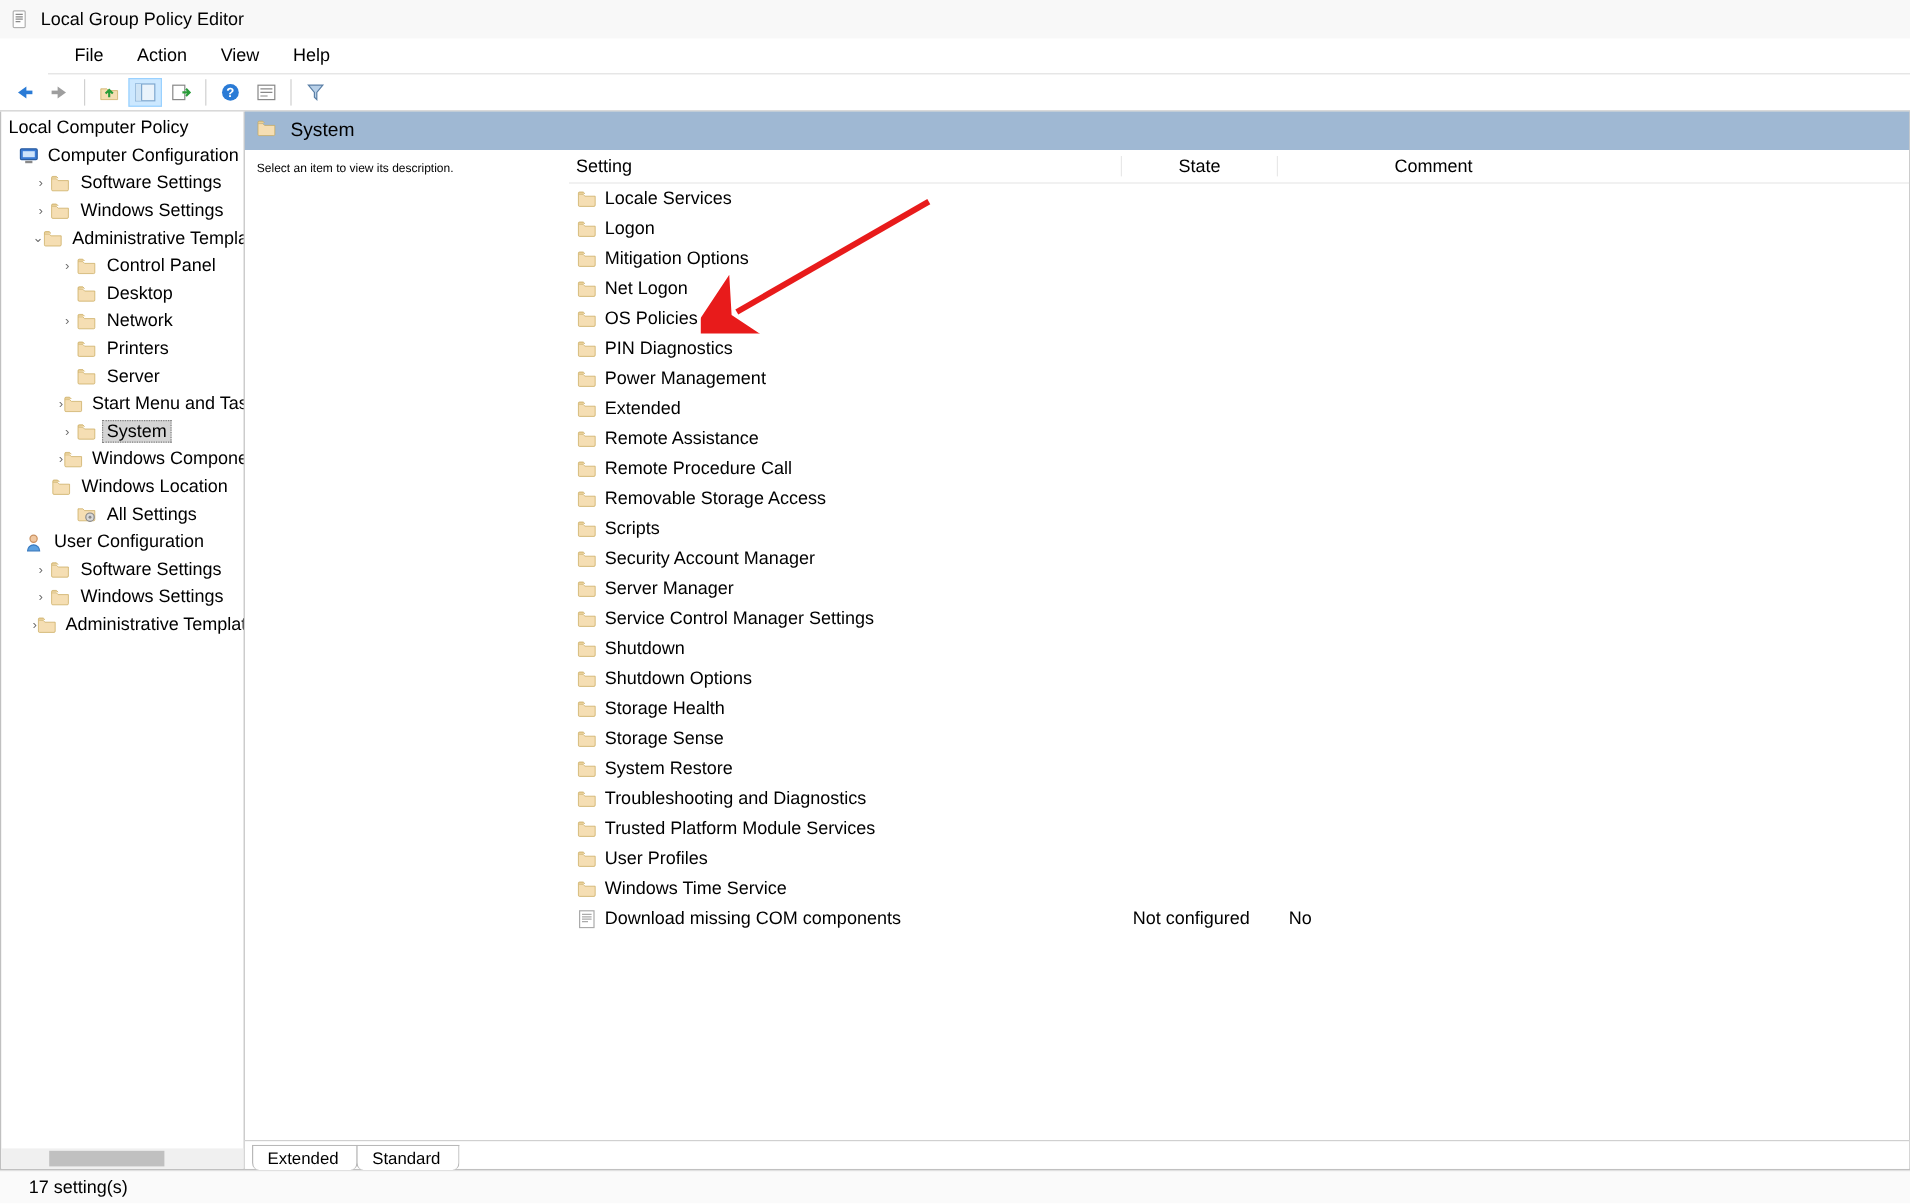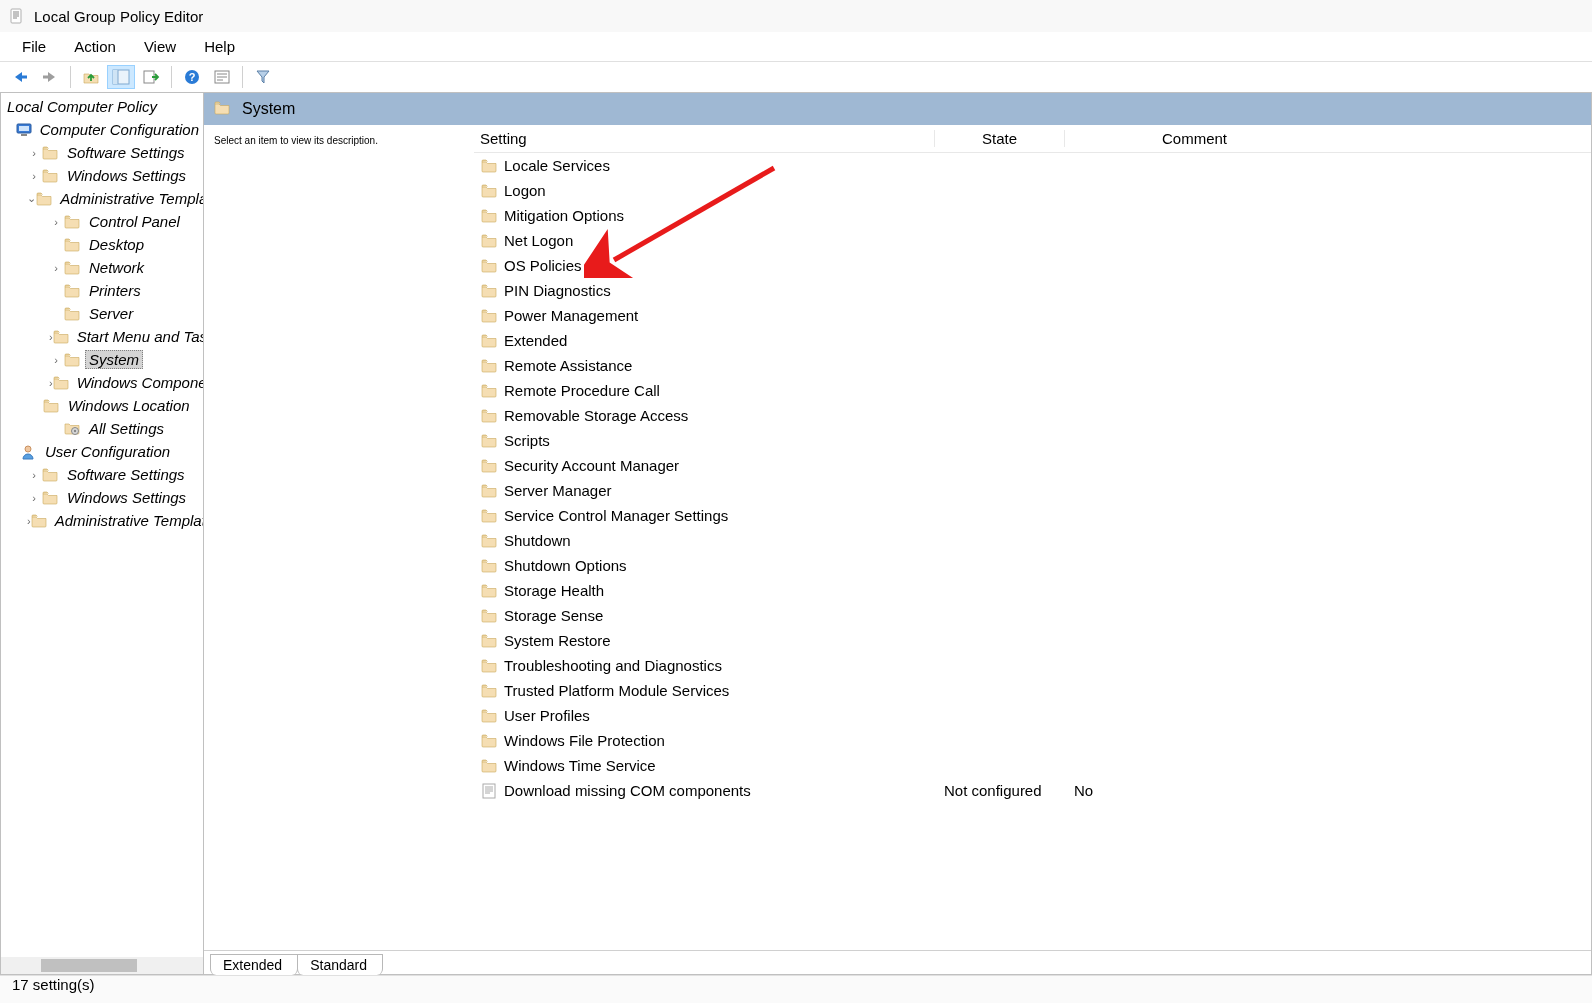--- a/index.html
+++ b/index.html
@@ -2,35 +2,35 @@
 <html><head>
 <meta charset="utf-8">
 <style>
   * { box-sizing: border-box; margin: 0; padding: 0; }
   body { font-family: "Segoe UI", Arial, sans-serif; font-size: 15px; color: #000; background: #fff; width: 1592px; height: 1003px; overflow: hidden; }
   
   .titlebar { height: 32px; display: flex; align-items: center; padding: 0 8px; background: #f8f8f8; }
   .titlebar .icon-slot { width: 18px; height: 18px; margin-right: 8px; display: flex; align-items: center; justify-content: center; }
   .titlebar-text { font-size: 15px; }
   
-  .menubar { height: 30px; border-bottom: 1px solid #e0e0e0; display: flex; align-items: center; padding: 0 8px; }
+  .menubar { height: 30px; border-bottom: 1px solid #e0e0e0; display: flex; align-items: center; padding: 0 8px; margin-left: 40px; }
   .menu-item { padding: 4px 14px; cursor: default; font-size: 15px; }
   
   .toolbar { height: 30px; display: flex; align-items: center; padding: 2px 6px; gap: 2px; }
   .tool-btn { width: 28px; height: 24px; display: flex; align-items: center; justify-content: center; cursor: pointer; border: 1px solid transparent; }
   .tool-btn.active { background: #cce8ff; border: 1px solid #99d1ff; }
   .tool-sep { width: 1px; height: 22px; background: #d0d0d0; margin: 0 4px; }
   
   .workspace { display: flex; height: calc(100% - 32px - 30px - 30px - 28px); border-top: 1px solid #c0c0c0; }
   
   .tree-pane { width: 204px; border: 1px solid #c0c0c0; border-top: none; background: #fff; position: relative; overflow: hidden; }
   .tree { padding: 2px 0; overflow: hidden; white-space: nowrap; }
   .tree-row { display: flex; align-items: center; height: 23px; font-size: 15px; cursor: default; }
   .tree-row.selected .label-wrap { background: #d4d4d4; border: 1px dotted #808080; padding: 0 3px; }
-  .label-wrap { padding: 0 4px; display: inline-block; font-style: italic; }
+  .label-wrap { padding: 0 4px; display: inline-block; }
   .expander { width: 14px; text-align: center; color: #6b6b6b; font-size: 11px; user-select: none; }
   .tree-icon { width: 18px; height: 18px; display: inline-flex; align-items: center; justify-content: center; margin-right: 4px; }
   .tree-scroll { position: absolute; bottom: 0; left: 0; right: 0; height: 17px; background: #f0f0f0; }
   .tree-scroll-thumb { position: absolute; left: 40px; top: 2px; width: 96px; height: 13px; background: #c0c0c0; }
   
   .content-pane { flex: 1; border: 1px solid #c0c0c0; border-top: none; border-left: none; position: relative; }
   .content-header { height: 32px; background: #9fb8d3; display: flex; align-items: center; padding: 0 10px; }
   .content-header .h-icon { margin-right: 12px; }
   .content-header-text { font-size: 16px; color: #000; }
   
@@ -47,21 +47,21 @@
   .list-row { display: flex; align-items: center; height: 25px; font-size: 15px; cursor: default; }
   .cell-setting { flex: 0 0 460px; display: flex; align-items: center; padding-left: 6px; white-space: nowrap; overflow: hidden; }
   .cell-state   { flex: 0 0 130px; padding-left: 10px; white-space: nowrap; }
   .cell-comment { flex: 0 0 260px; padding-left: 10px; white-space: nowrap; }
   .row-icon { width: 18px; height: 18px; display: inline-flex; align-items: center; justify-content: center; margin-right: 6px; }
   
   .tabs { position: absolute; bottom: 0; left: 0; right: 0; height: 24px; display: flex; align-items: flex-end; padding-left: 6px; background: #fff; border-top: 1px solid #d0d0d0; }
   .tab { padding: 2px 15px 2px 12px; font-size: 14px; border: 1px solid #b8b8b8; border-bottom: none; border-radius: 0 0 6px 6px; margin-right: -1px; background: #fff; cursor: pointer; position: relative; top: 1px; }
   .tab.active { background: #fff; }
   
-  .statusbar { height: 28px; display: flex; align-items: flex-start; padding: 0 12px; font-size: 15px; border-top: 1px solid #e0e0e0; background: #fafafa; }
+  .statusbar { height: 28px; display: flex; align-items: center; padding: 0 24px; font-size: 15px; border-top: 1px solid #e0e0e0; background: #fafafa; }
   
   
   .folder-svg { width: 16px; height: 14px; }
   .folder-shape { fill: #f5deb3; stroke: #c9a85a; stroke-width: 0.6; }
   .policy-glyph { width:16px; height:16px; }
   .arrow-annotation { position: absolute; pointer-events: none; z-index: 50; }
 </style>
 </head>
 <body>
 
@@ -659,33 +659,20 @@
               <div class="cell-comment"></div>
             </div>
             <div class="list-row">
               <div class="cell-setting">
                 <span class="row-icon">
                   <svg class="folder-svg" viewBox="0 0 16 14">
                     <path class="folder-shape" d="M1 3 h4 l1.5 1.5 H15 V12 a1 1 0 0 1 -1 1 H2 a1 1 0 0 1 -1 -1 Z"></path>
                     <path d="M1 3 V2 a1 1 0 0 1 1 -1 h3 l1.5 1.5" fill="#e8cf98" stroke="#c9a85a" stroke-width="0.6"></path>
                   </svg>
                 </span>
-                <span>Windows File Protection</span>
-              </div>
-              <div class="cell-state"></div>
-              <div class="cell-comment"></div>
-            </div>
-            <div class="list-row">
-              <div class="cell-setting">
-                <span class="row-icon">
-                  <svg class="folder-svg" viewBox="0 0 16 14">
-                    <path class="folder-shape" d="M1 3 h4 l1.5 1.5 H15 V12 a1 1 0 0 1 -1 1 H2 a1 1 0 0 1 -1 -1 Z"></path>
-                    <path d="M1 3 V2 a1 1 0 0 1 1 -1 h3 l1.5 1.5" fill="#e8cf98" stroke="#c9a85a" stroke-width="0.6"></path>
-                  </svg>
-                </span>
                 <span>Windows Time Service</span>
               </div>
               <div class="cell-state"></div>
               <div class="cell-comment"></div>
             </div>
             <div class="list-row">
               <div class="cell-setting">
                 <span class="row-icon">
                   <svg class="policy-glyph" viewBox="0 0 16 16">
                     <rect x="2" y="1" width="12" height="14" fill="#fff" stroke="#aaa"></rect>

